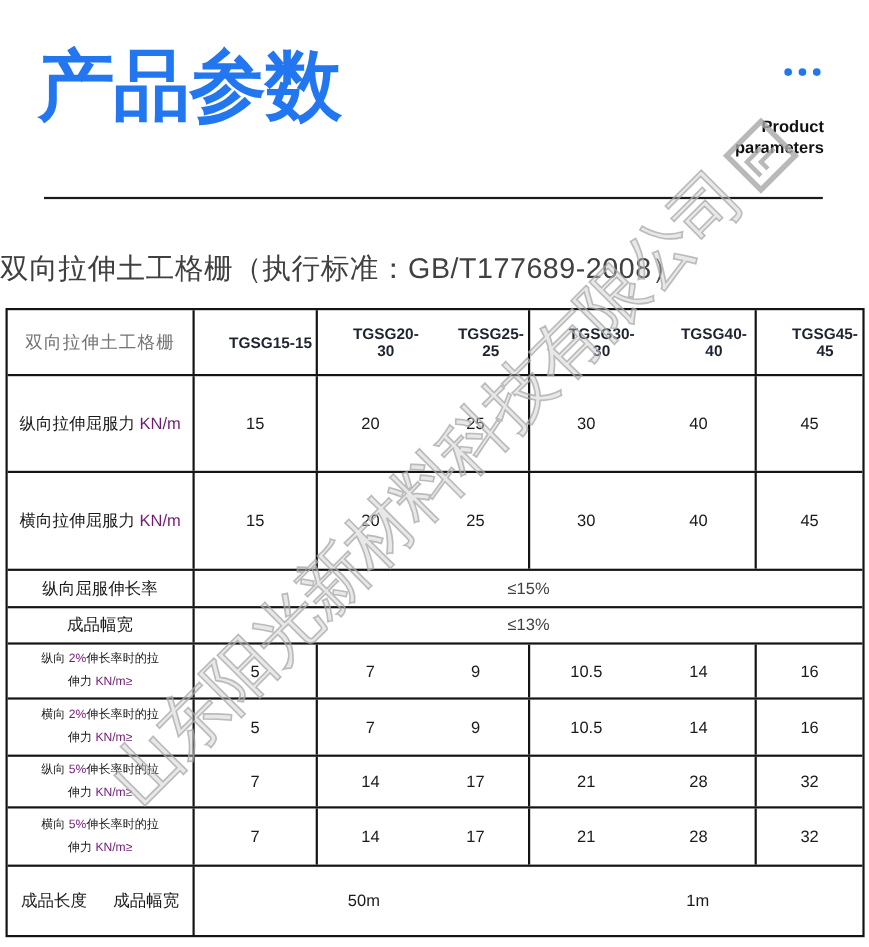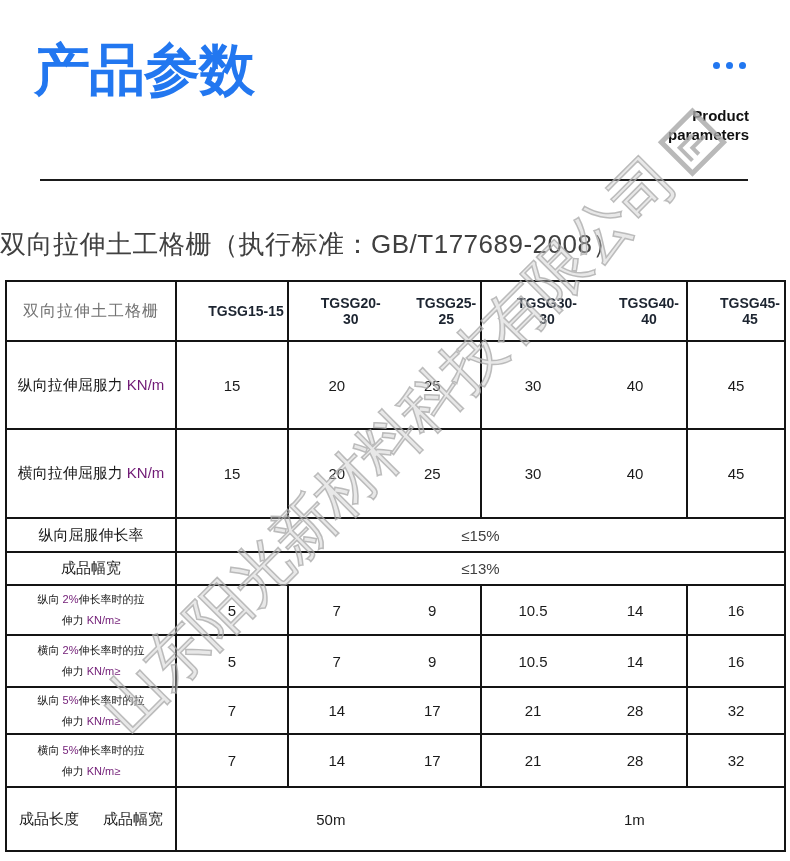--- a/index.html
+++ b/index.html
@@ -1,20 +1,20 @@
 <!DOCTYPE html>
 <html><head>
 <meta charset="utf-8">
 <style>
   * { margin:0; padding:0; box-sizing:border-box; }
   html,body { width:790px; height:861px; background:#ffffff; overflow:hidden; position:relative;
               font-family:"Liberation Sans","DejaVu Sans",sans-serif; color:#1a1a1a; }
 
   
-  .page-title { position:absolute; left:34px; top:34px; font-size:56px; line-height:1.28;
+  .page-title { position:absolute; left:34px; top:34px; font-size:70px; line-height:1.28;
                 font-weight:800; color:#2277f0; letter-spacing:-1px; }
   .dots { position:absolute; left:713px; top:62px; display:flex; gap:6px; }
   .dots i { width:7px; height:7px; border-radius:50%; background:#2277f0; display:block; }
   .subtitle { position:absolute; right:41px; top:106px; text-align:right; font-weight:700;
               font-size:15px; line-height:19px; color:#111; }
   .divider { position:absolute; left:40px; top:179px; width:708px; height:2px; background:#1b1b1b; }
 
   
   .section-heading { position:absolute; left:0px; top:227px; font-size:26px; font-weight:500;
                      color:#404040; letter-spacing:0.5px; white-space:nowrap; }

